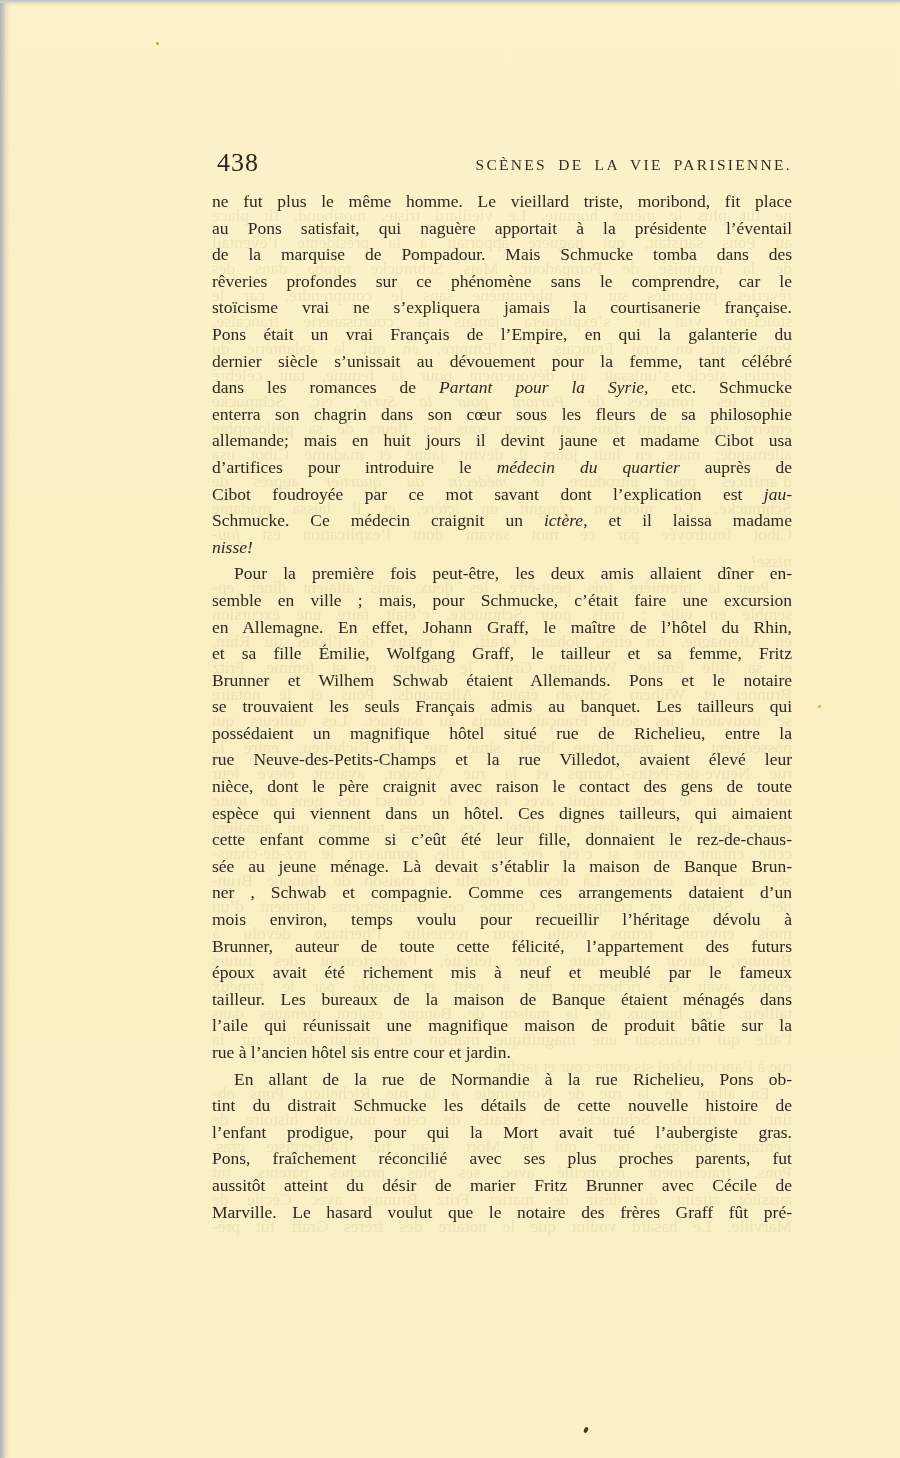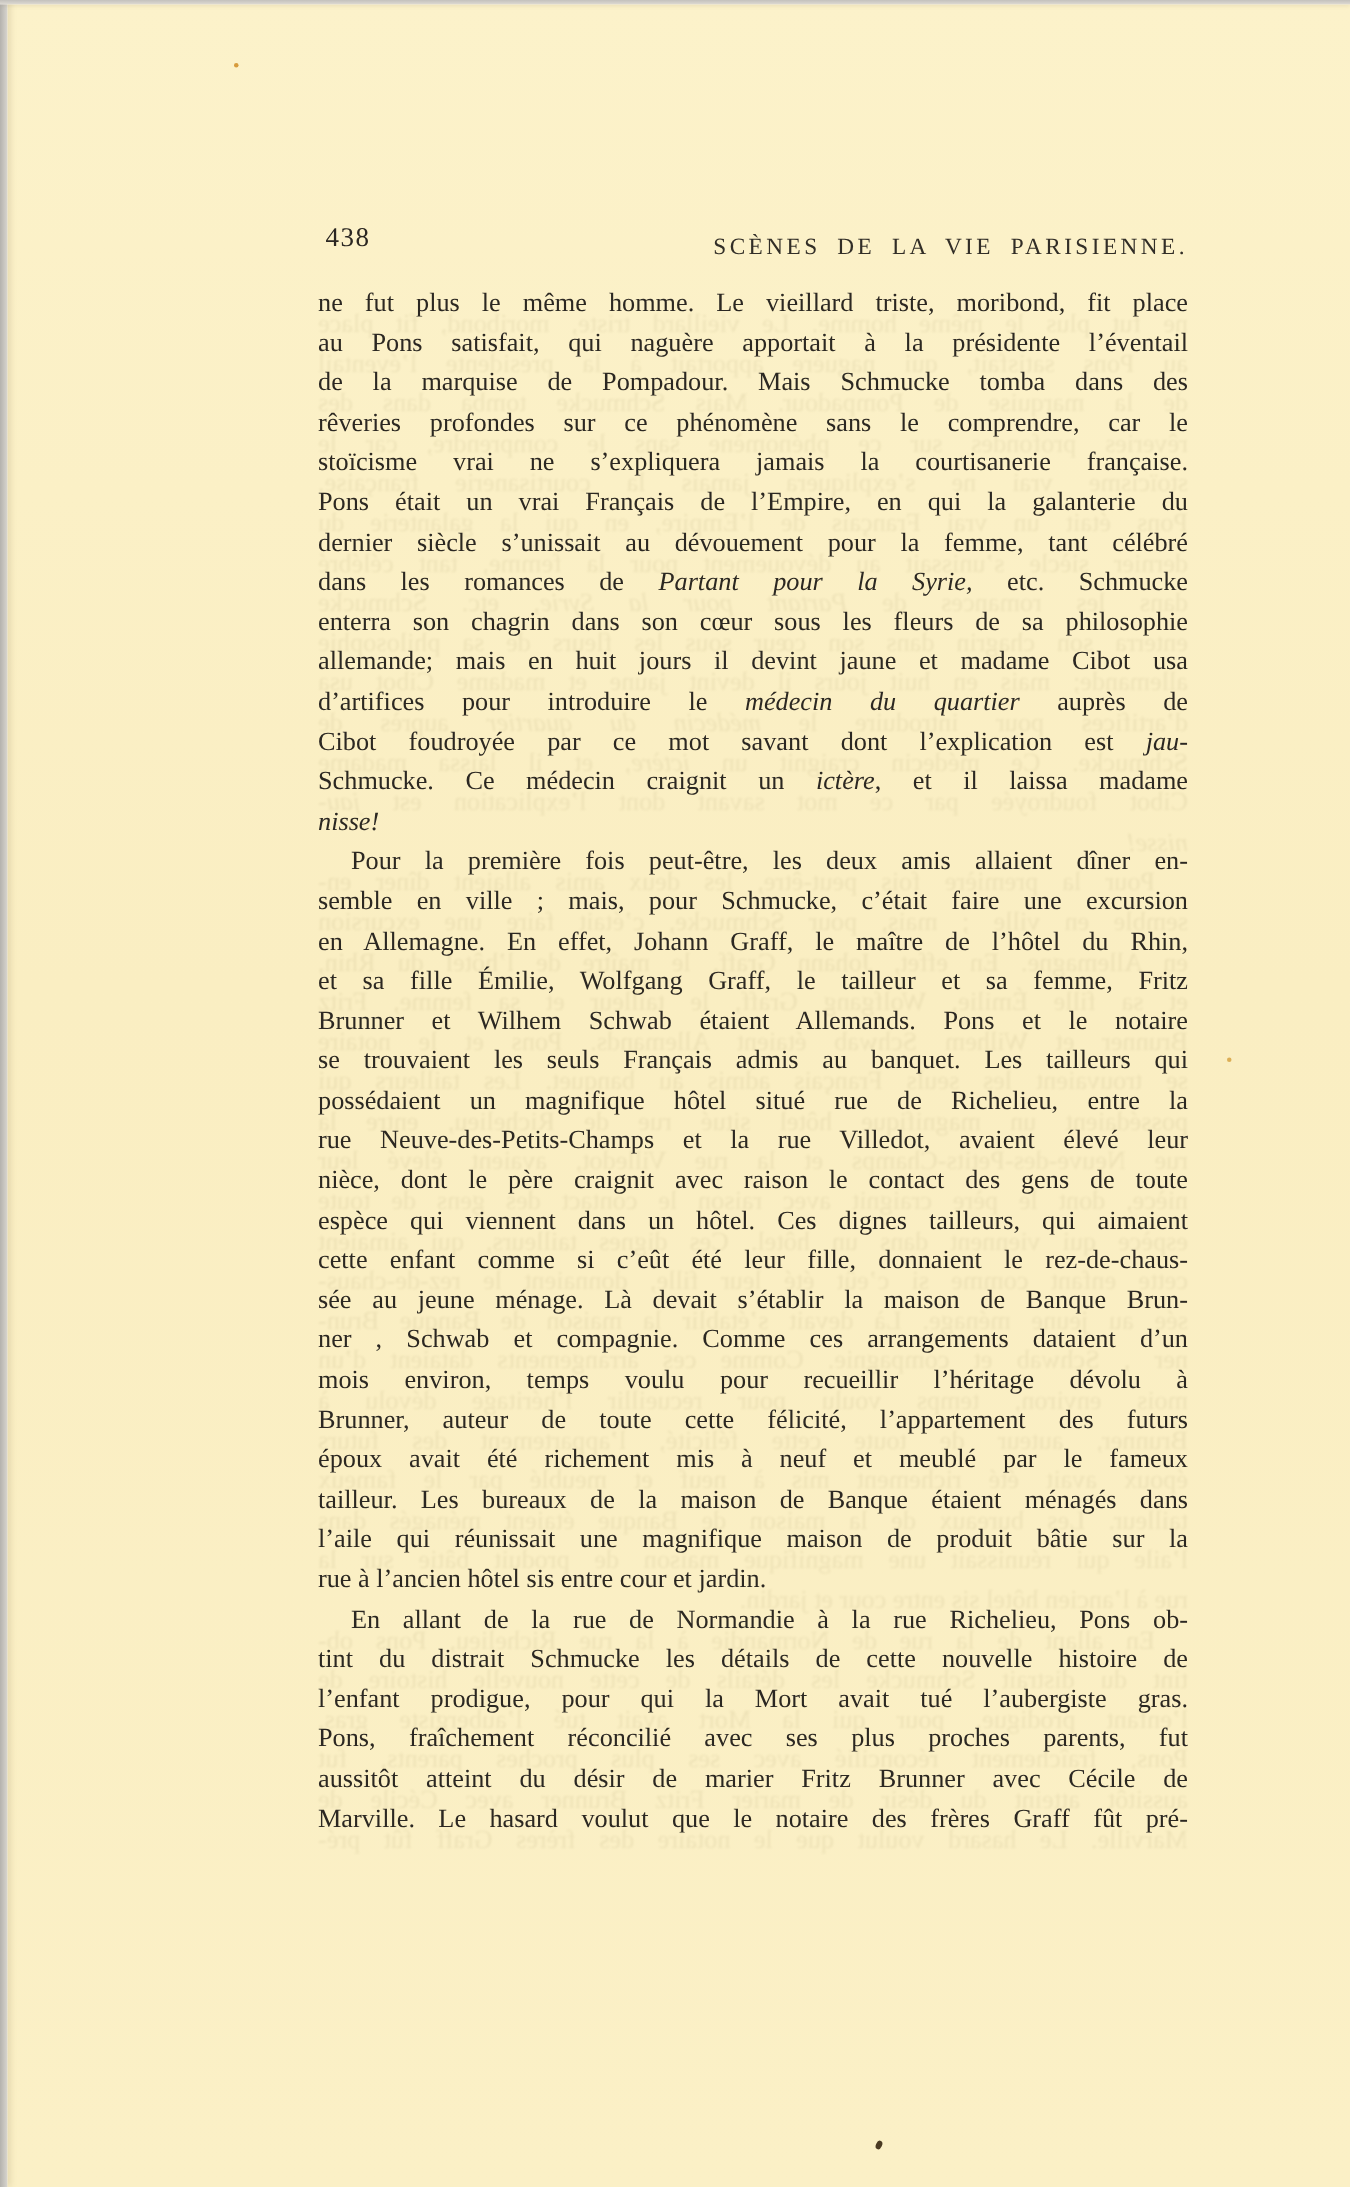--- a/index.html
+++ b/index.html
@@ -9,21 +9,21 @@
     background:linear-gradient(180deg,#fcf2ca 0%,#faeec2 45%,#fbf0c6 100%);
     font-family:"Liberation Serif","DejaVu Serif",serif;
     color:#2c2822;
   }
   .edge-left{position:absolute;left:0;top:0;width:5px;height:100%;
     background:linear-gradient(90deg,#b4b2ad,#d8d5cf);box-shadow:2px 0 4px rgba(120,105,70,.18)}
   .edge-top{position:absolute;left:0;top:0;width:100%;height:3px;
     background:linear-gradient(180deg,#c3c1bc,#dedad3);box-shadow:0 1px 3px rgba(120,105,70,.15)}
 
   .pagehead{position:absolute;left:212px;top:148px;width:580px;height:36px}
-  .pagenum{position:absolute;left:5px;top:0;font-size:18px;letter-spacing:1px;color:#2b2722}
+  .pagenum{position:absolute;left:5px;top:0;font-size:26px;letter-spacing:1px;color:#2b2722}
   .runtitle{position:absolute;left:0;top:8px;width:100%;text-align:right;
     font-size:15.5px;letter-spacing:2.3px;word-spacing:5px;color:#322e27}
 
   .text{position:absolute;left:212px;top:188px;width:580px;
     font-size:17.5px;line-height:26.6px}
   .line{text-align:justify;text-align-last:justify}
   .line.short{text-align-last:left}
   .para.indent .line.first{text-indent:22px}
   .it{font-style:italic}
 

